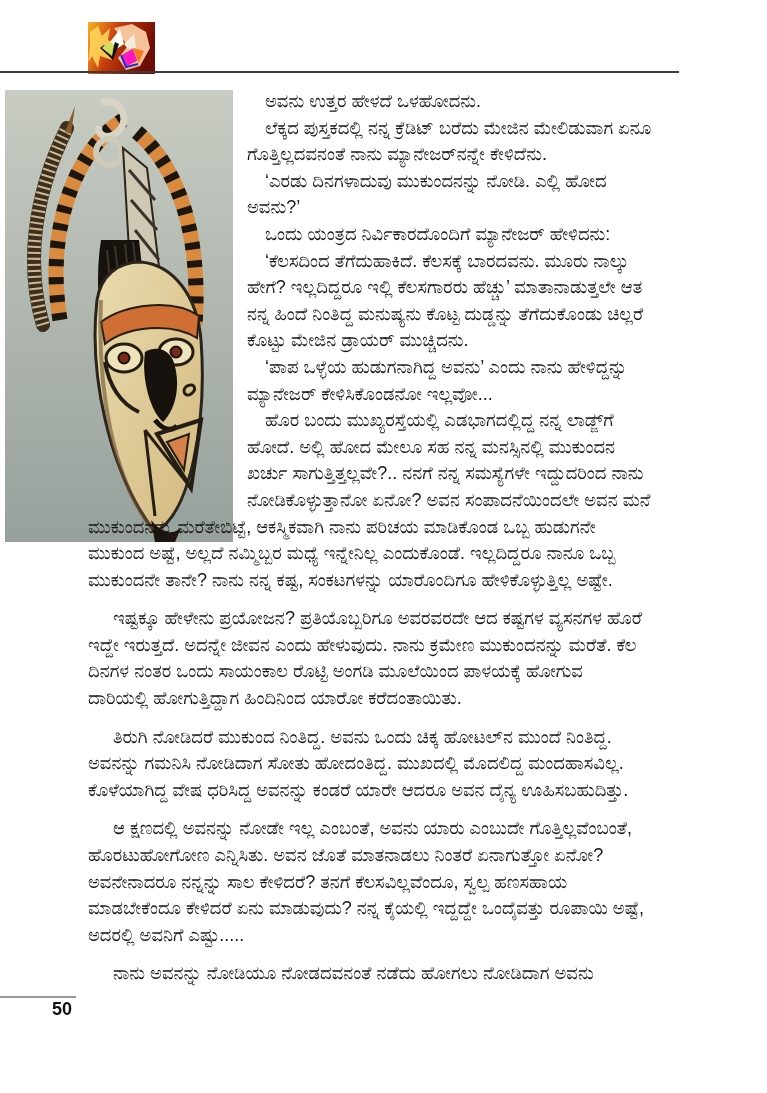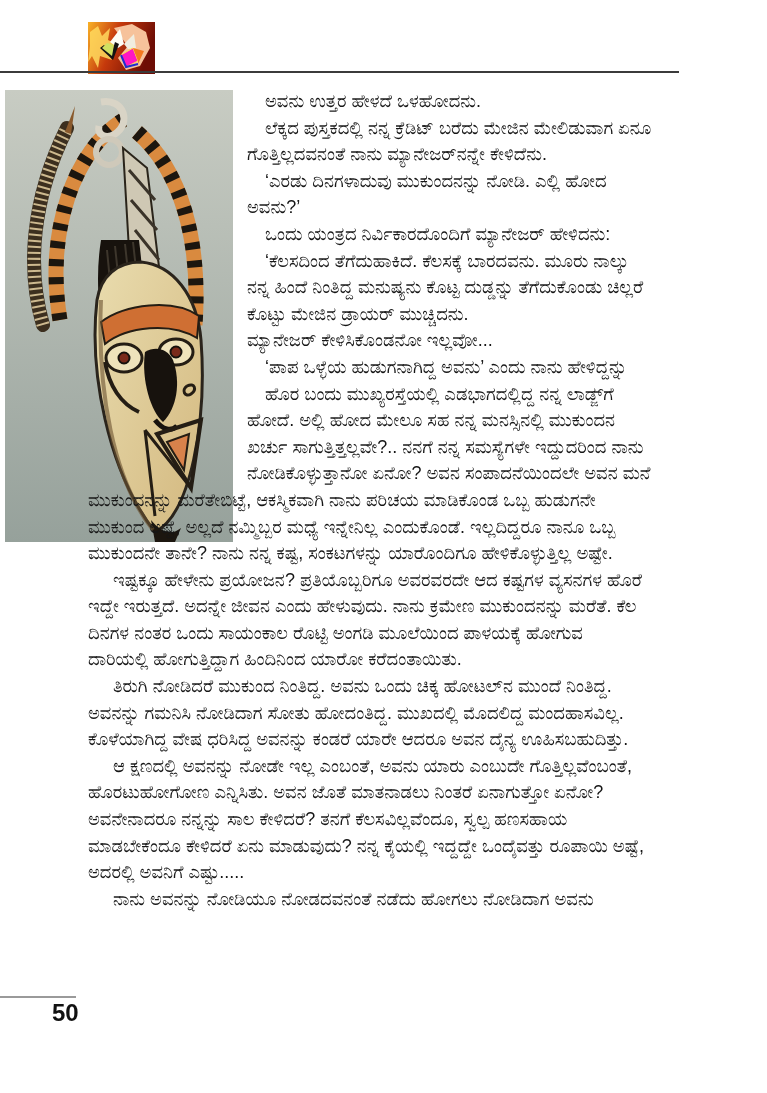--- a/index.html
+++ b/index.html
@@ -24,28 +24,28 @@
     position:absolute;left:88px;top:88px;width:640px;height:945px;
     overflow:hidden;
     color:#161616;
   }
   .line{
     height:26.6px;line-height:26.6px;font-size:18px;
     white-space:nowrap;
   }
   .line.col{padding-left:159px;}
   .line.col.indent{padding-left:177px;}
-  .line.indent:not(.col){padding-left:25px;}
+  .line.indent:not(.col){padding-left:25px;margin-top:12px;}
   .folio-rule{
     position:absolute;left:0;top:996px;width:76px;height:2px;
     background:#9a9a9a;
   }
   .page-number{
     position:absolute;left:52px;top:999px;
-    font-size:24px;font-weight:bold;color:#111;
+    font-size:18px;font-weight:bold;color:#111;
     font-family:"Liberation Sans","DejaVu Sans",sans-serif;
   }
 </style>
 </head>
 <body>
 
 <div class="page">
 
   <div class="logo">
     <svg width="67" height="52" viewBox="0 0 67 52" xmlns="http://www.w3.org/2000/svg">
@@ -130,24 +130,25 @@
 
   <main class="article">
     <div id="lines">
         <div class="line col indent">ಅವನು ಉತ್ತರ ಹೇಳದೆ ಒಳಹೋದನು.</div>
         <div class="line col indent">ಲೆಕ್ಕದ ಪುಸ್ತಕದಲ್ಲಿ ನನ್ನ ಕ್ರೆಡಿಟ್ ಬರೆದು ಮೇಜಿನ ಮೇಲಿಡುವಾಗ ಏನೂ</div>
         <div class="line col">ಗೊತ್ತಿಲ್ಲದವನಂತೆ ನಾನು ಮ್ಯಾನೇಜರ್‌ನನ್ನೇ ಕೇಳಿದೆನು.</div>
         <div class="line col indent">‘ಎರಡು ದಿನಗಳಾದುವು ಮುಕುಂದನನ್ನು ನೋಡಿ. ಎಲ್ಲಿ ಹೋದ</div>
         <div class="line col">ಅವನು?’</div>
         <div class="line col indent">ಒಂದು ಯಂತ್ರದ ನಿರ್ವಿಕಾರದೊಂದಿಗೆ ಮ್ಯಾನೇಜರ್ ಹೇಳಿದನು:</div>
         <div class="line col indent">‘ಕೆಲಸದಿಂದ ತೆಗೆದುಹಾಕಿದೆ. ಕೆಲಸಕ್ಕೆ ಬಾರದವನು. ಮೂರು ನಾಲ್ಕು</div>
+        <div class="line col">ಹೇಗೆ? ಇಲ್ಲದಿದ್ದರೂ ಇಲ್ಲಿ ಕೆಲಸಗಾರರು ಹೆಚ್ಚು’ ಮಾತಾನಾಡುತ್ತಲೇ ಆತ</div>
         <div class="line col">ನನ್ನ ಹಿಂದೆ ನಿಂತಿದ್ದ ಮನುಷ್ಯನು ಕೊಟ್ಟ ದುಡ್ಡನ್ನು ತೆಗೆದುಕೊಂಡು ಚಿಲ್ಲರೆ</div>
         <div class="line col">ಕೊಟ್ಟು ಮೇಜಿನ ಡ್ರಾಯರ್ ಮುಚ್ಚಿದನು.</div>
+        <div class="line col indent">‘ಪಾಪ ಒಳ್ಳೆಯ ಹುಡುಗನಾಗಿದ್ದ ಅವನು’ ಎಂದು ನಾನು ಹೇಳಿದ್ದನ್ನು</div>
         <div class="line col">ಮ್ಯಾನೇಜರ್ ಕೇಳಿಸಿಕೊಂಡನೋ ಇಲ್ಲವೋ...</div>
-        <div class="line col indent">‘ಪಾಪ ಒಳ್ಳೆಯ ಹುಡುಗನಾಗಿದ್ದ ಅವನು’ ಎಂದು ನಾನು ಹೇಳಿದ್ದನ್ನು</div>
         <div class="line col indent">ಹೊರ ಬಂದು ಮುಖ್ಯರಸ್ತೆಯಲ್ಲಿ ಎಡಭಾಗದಲ್ಲಿದ್ದ ನನ್ನ ಲಾಡ್ಜ್‌ಗೆ</div>
         <div class="line col">ಹೋದೆ. ಅಲ್ಲಿ ಹೋದ ಮೇಲೂ ಸಹ ನನ್ನ ಮನಸ್ಸಿನಲ್ಲಿ ಮುಕುಂದನ</div>
         <div class="line col">ಖರ್ಚು ಸಾಗುತ್ತಿತ್ತಲ್ಲವೇ?.. ನನಗೆ ನನ್ನ ಸಮಸ್ಯೆಗಳೇ ಇದ್ದುದರಿಂದ ನಾನು</div>
         <div class="line col">ನೋಡಿಕೊಳ್ಳುತ್ತಾನೋ ಏನೋ? ಅವನ ಸಂಪಾದನೆಯಿಂದಲೇ ಅವನ ಮನೆ</div>
         <div class="line">ಮುಕುಂದನನ್ನು ಮರೆತೇಬಿಟ್ಟೆ, ಆಕಸ್ಮಿಕವಾಗಿ ನಾನು ಪರಿಚಯ ಮಾಡಿಕೊಂಡ ಒಬ್ಬ ಹುಡುಗನೇ</div>
         <div class="line">ಮುಕುಂದ ಅಷ್ಟೆ, ಅಲ್ಲದೆ ನಮ್ಮಿಬ್ಬರ ಮಧ್ಯೆ ಇನ್ನೇನಿಲ್ಲ ಎಂದುಕೊಂಡೆ. ಇಲ್ಲದಿದ್ದರೂ ನಾನೂ ಒಬ್ಬ</div>
         <div class="line">ಮುಕುಂದನೇ ತಾನೇ? ನಾನು ನನ್ನ ಕಷ್ಟ, ಸಂಕಟಗಳನ್ನು ಯಾರೊಂದಿಗೂ ಹೇಳಿಕೊಳ್ಳುತ್ತಿಲ್ಲ ಅಷ್ಟೇ.</div>
         <div class="line indent">ಇಷ್ಟಕ್ಕೂ ಹೇಳೇನು ಪ್ರಯೋಜನ? ಪ್ರತಿಯೊಬ್ಬರಿಗೂ ಅವರವರದೇ ಆದ ಕಷ್ಟಗಳ ವ್ಯಸನಗಳ ಹೊರೆ</div>
         <div class="line">ಇದ್ದೇ ಇರುತ್ತದೆ. ಅದನ್ನೇ ಜೀವನ ಎಂದು ಹೇಳುವುದು. ನಾನು ಕ್ರಮೇಣ ಮುಕುಂದನನ್ನು ಮರೆತೆ. ಕೆಲ</div>
         <div class="line">ದಿನಗಳ ನಂತರ ಒಂದು ಸಾಯಂಕಾಲ ರೊಟ್ಟಿ ಅಂಗಡಿ ಮೂಲೆಯಿಂದ ಪಾಳಯಕ್ಕೆ ಹೋಗುವ</div>

